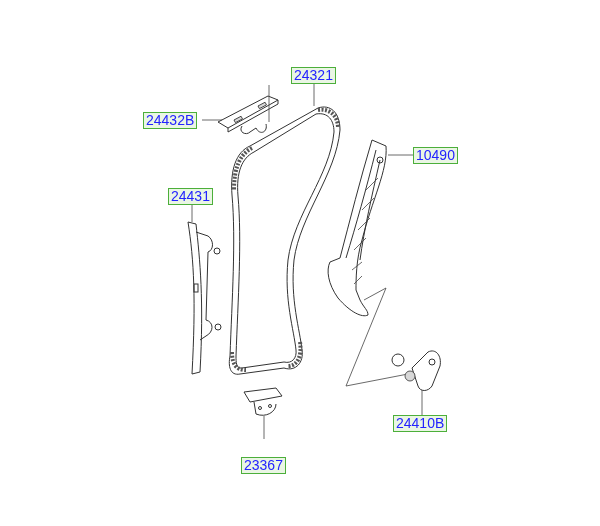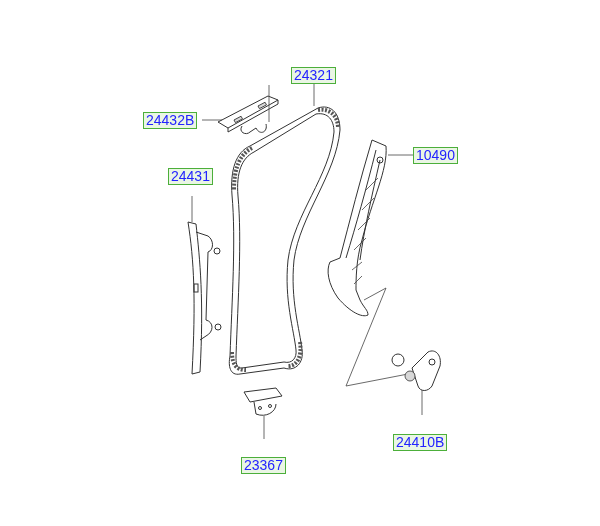--- a/index.html
+++ b/index.html
@@ -86,16 +86,16 @@
       <path class="ln" d="M254,402 L256,414 C266,418 276,412 276,404"></path>
       <circle class="ln" cx="260" cy="408" r="1.5"></circle>
       <circle class="ln" cx="270" cy="406" r="1.5"></circle>
       <line class="thin" x1="264" y1="416" x2="264" y2="439"></line>
     </g>
   </svg>
 
   <div class="part-label" style="left:291px; top:67px;">24321</div>
   <div class="part-label" style="left:143px; top:112px;">24432B</div>
   <div class="part-label" style="left:413px; top:147px;">10490</div>
-  <div class="part-label" style="left:168px; top:168px;">24431</div>
+  <div class="part-label" style="left:168px; top:188px;">24431</div>
   <div class="part-label" style="left:241px; top:457px;">23367</div>
-  <div class="part-label" style="left:393px; top:434px;">24410B</div>
+  <div class="part-label" style="left:393px; top:415px;">24410B</div>
 </div>
 
 </body></html>

